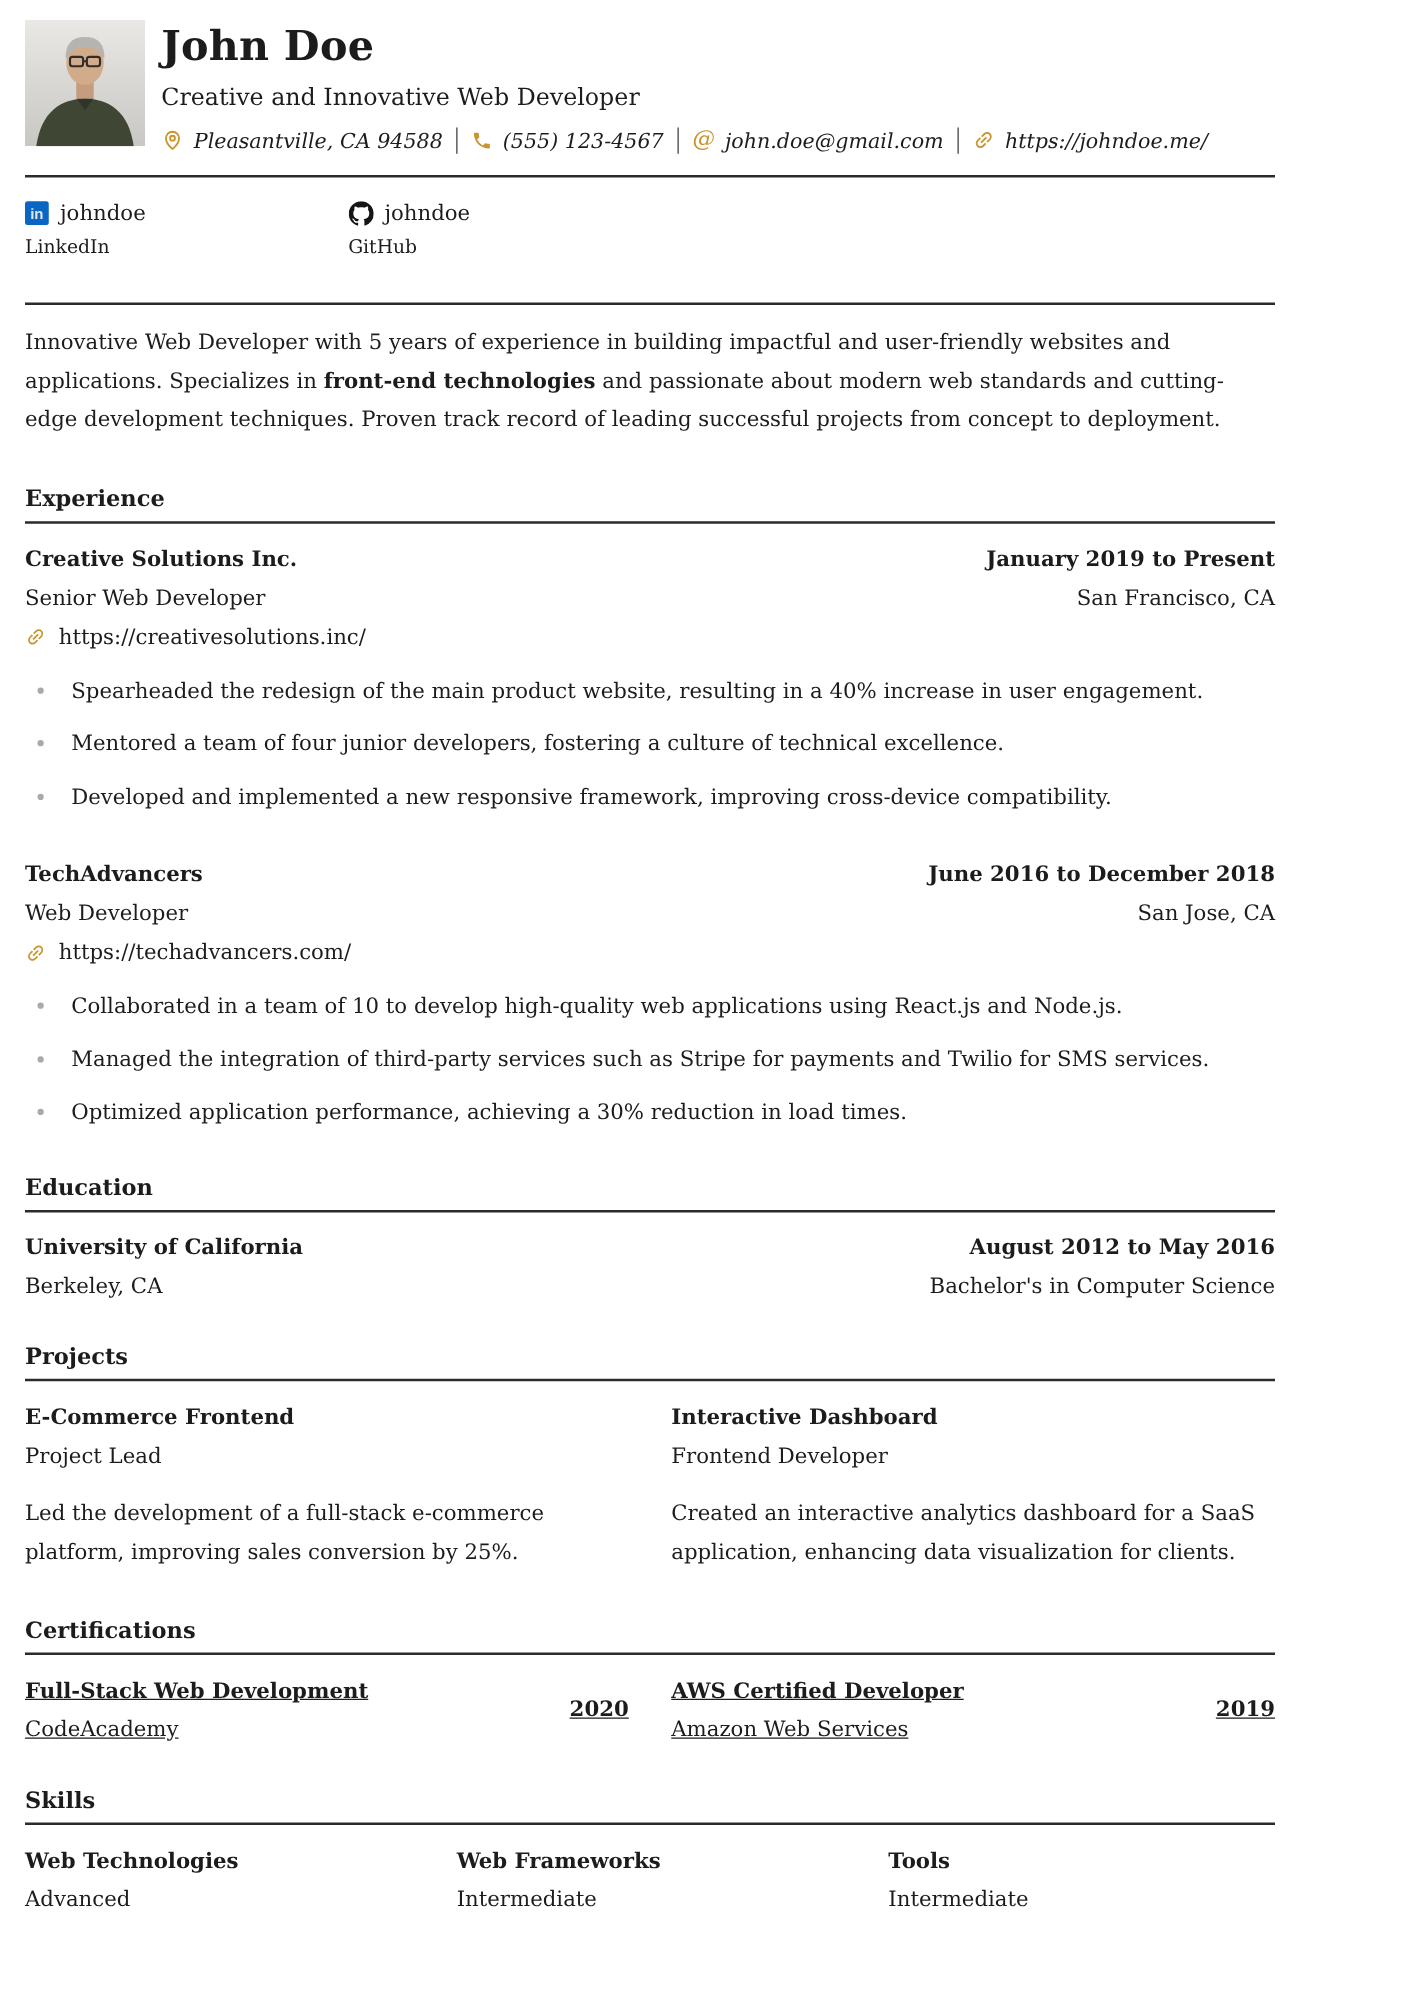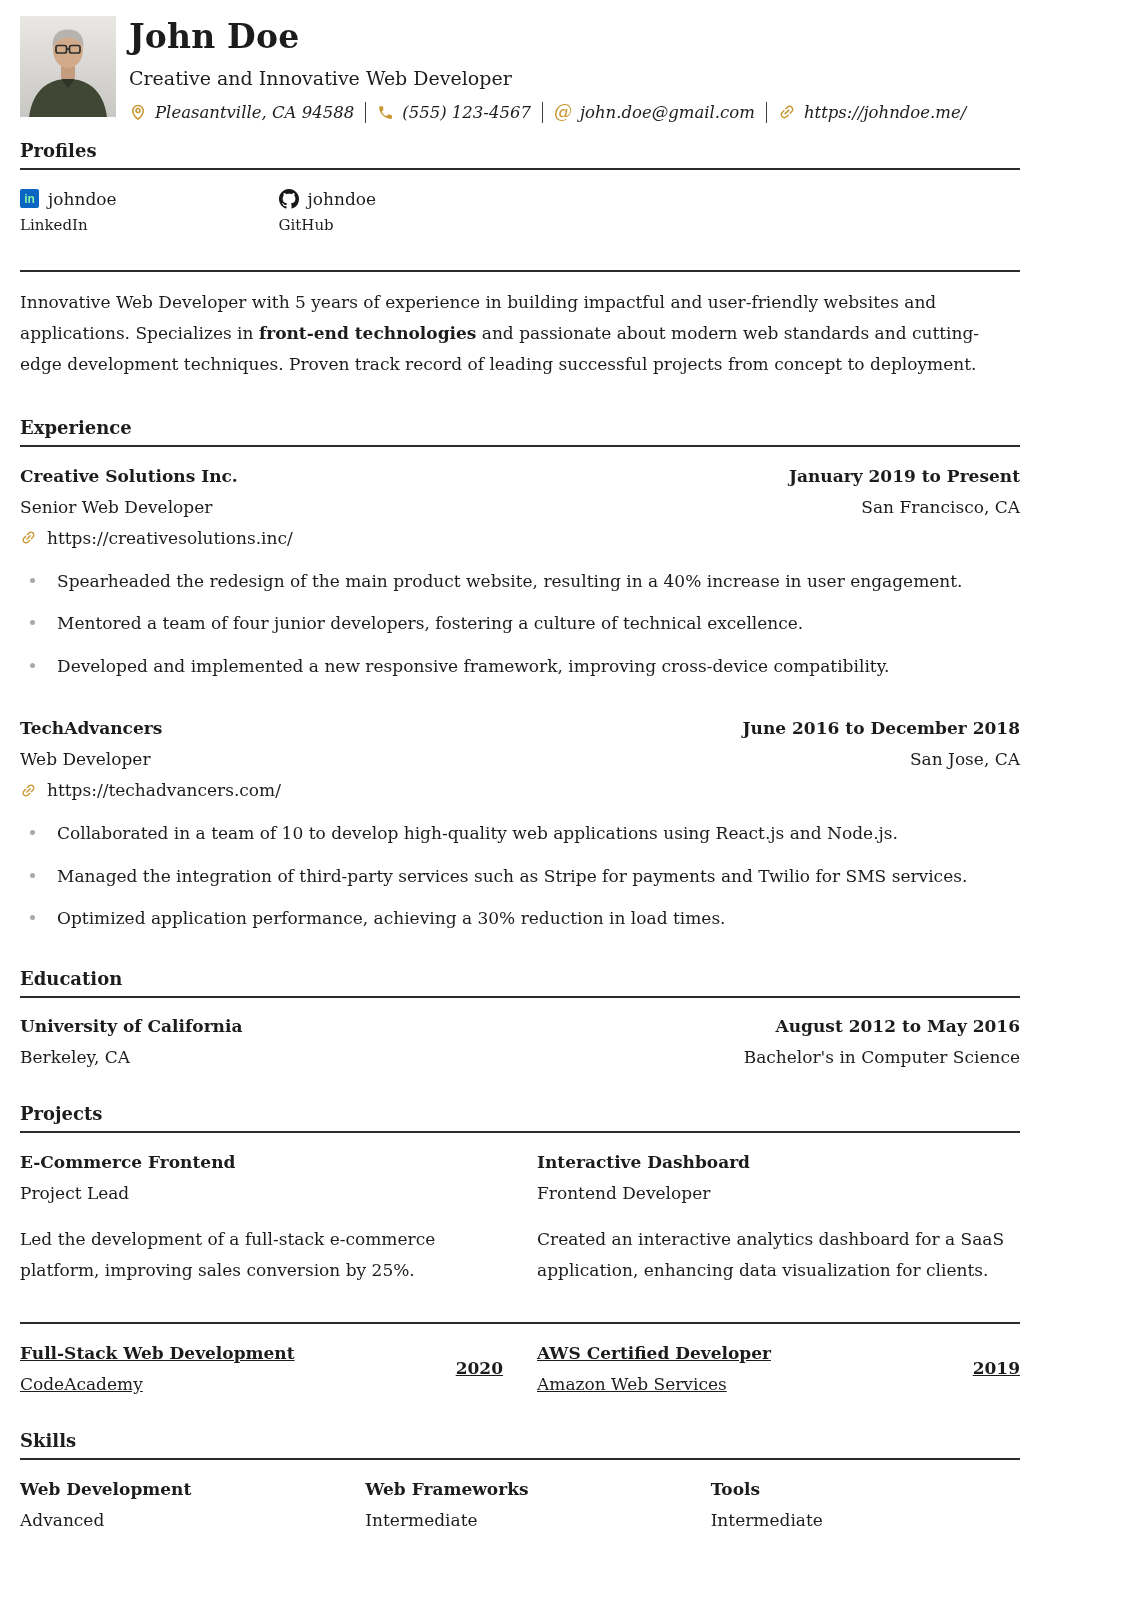--- a/index.html
+++ b/index.html
@@ -27,21 +27,21 @@
   .section.first { margin-top: 17px; }
   .section-title { font-size: 18px; font-weight: 700; margin: 0 0 7px 0; }
   .section-rule { border: none; border-top: 2px solid #2b2b2b; margin: 0; }
 
   
   .profiles-grid { display: grid; grid-template-columns: repeat(4, 1fr); gap: 34px; margin-top: 19px; }
   .profile-top { display: flex; align-items: center; gap: 9px; }
   .profile-network { margin-top: 7px; font-size: 15px; }
   .li-badge {
     width: 19px; height: 19px; background: #0a66c2; border-radius: 2px;
-    color: #86efac; font-family: "Liberation Sans", sans-serif; font-weight: 700; font-size: 12px;
+    color: #e5e5e5; font-family: "Liberation Sans", sans-serif; font-weight: 700; font-size: 12px;
     display: flex; align-items: center; justify-content: center; line-height: 1;
   }
 
   
   .paragraph { margin-top: 15px; line-height: 1.84; }
   .paragraph b { font-weight: 700; }
 
   
   .exp-item { margin-top: 19px; }
   .exp-item + .exp-item { margin-top: 39px; }
@@ -132,21 +132,20 @@
               <path d="M3.9 12c0-1.71 1.39-3.1 3.1-3.1h4V7H7c-2.76 0-5 2.24-5 5s2.24 5 5 5h4v-1.9H7c-1.71 0-3.1-1.39-3.1-3.1zM8 13h8v-2H8v2zm9-6h-4v1.9h4c1.71 0 3.1 1.39 3.1 3.1s-1.39 3.1-3.1 3.1h-4V17h4c2.76 0 5-2.24 5-5s-2.24-5-5-5z"></path>
             </svg>
           </span>
           <span>https://johndoe.me/</span>
         </span>
       </div>
     </div>
   </div>
 
   <div class="section first">
-    <h2 class="section-title">Profiles</h2>
     <hr class="section-rule">
     <div class="profiles-grid">
       <div>
         <div class="profile-top">
           <span class="icon li-badge">in</span>
           <span>johndoe</span>
         </div>
         <div class="profile-network">LinkedIn</div>
       </div>
       <div>
@@ -249,20 +248,21 @@
       </div>
       <div>
         <div class="bold">Interactive Dashboard</div>
         <div class="item-sub">Frontend Developer</div>
         <div class="item-desc">Created an interactive analytics dashboard for a SaaS application, enhancing data visualization for clients.</div>
       </div>
     </div>
   </div>
 
   <div class="section">
+    <h2 class="section-title">Certifications</h2>
     <hr class="section-rule">
     <div class="grid-2">
       <div class="cert-item">
         <div>
           <div class="bold">Full-Stack Web Development</div>
           <div class="item-sub">CodeAcademy</div>
         </div>
         <div class="bold">2020</div>
       </div>
       <div class="cert-item">
@@ -273,21 +273,21 @@
         <div class="bold">2019</div>
       </div>
     </div>
   </div>
 
   <div class="section">
     <h2 class="section-title">Skills</h2>
     <hr class="section-rule">
     <div class="grid-3">
       <div>
-        <div class="bold">Web Development</div>
+        <div class="bold">Web Technologies</div>
         <div class="item-sub">Advanced</div>
 
       </div>
       <div>
         <div class="bold">Web Frameworks</div>
         <div class="item-sub">Intermediate</div>
 
       </div>
       <div>
         <div class="bold">Tools</div>

